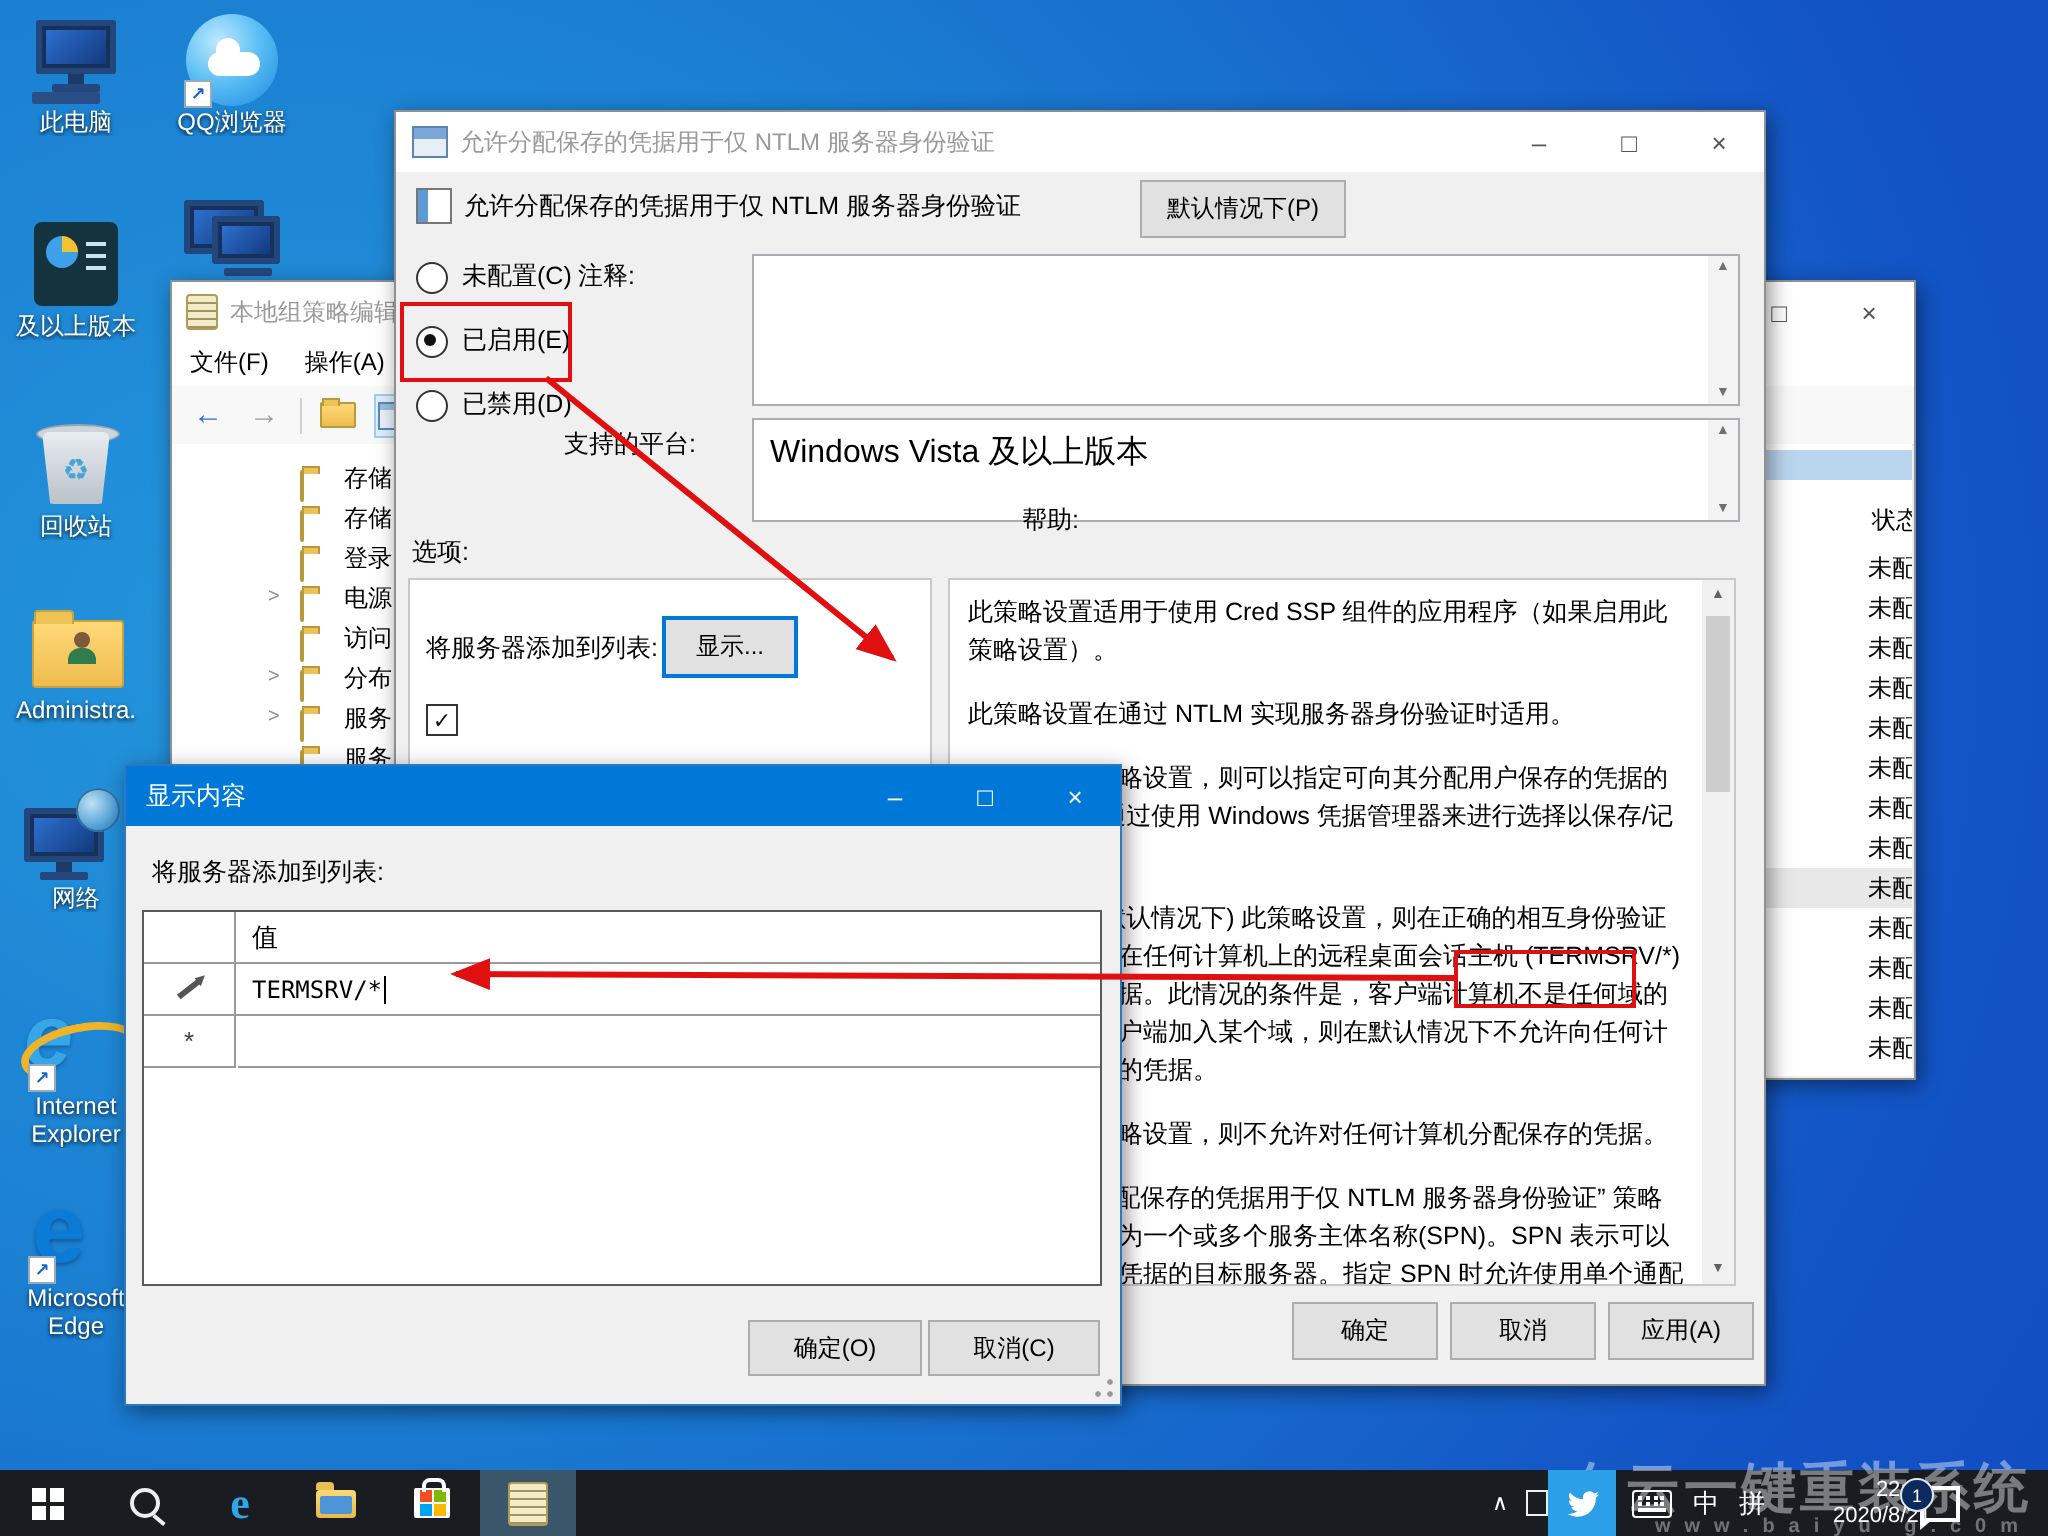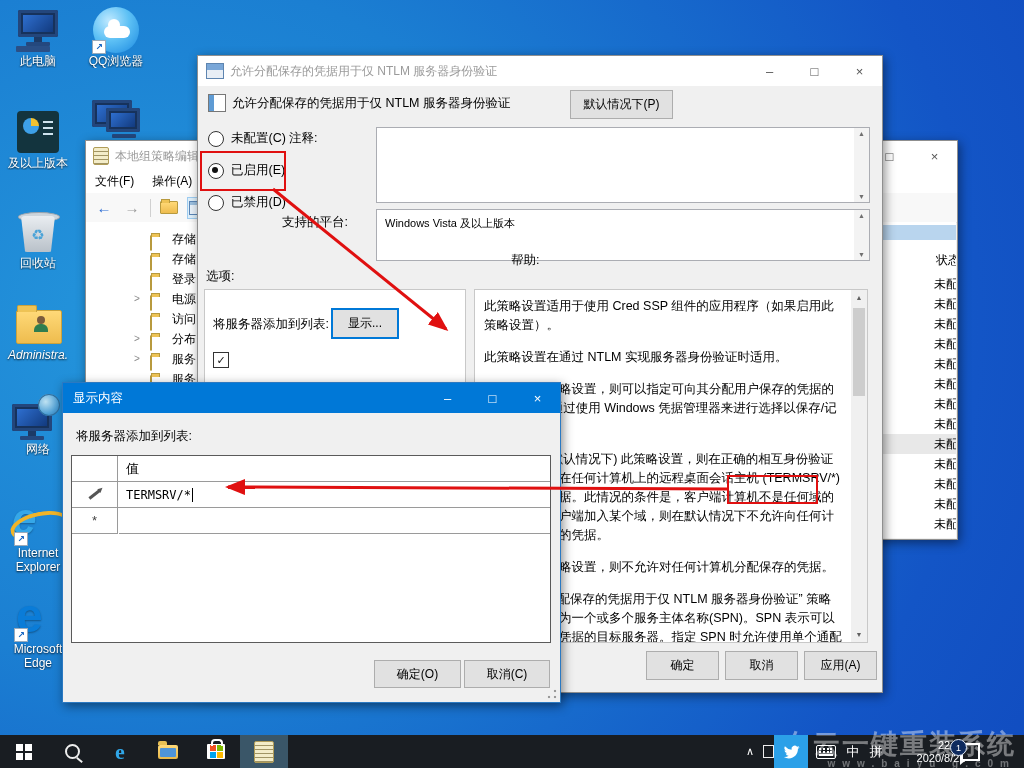--- a/index.html
+++ b/index.html
@@ -203,21 +203,21 @@
 
   <div class="dicon" style="left:4px;top:208px;">
     <div class="art">
       <span class="rb-rim"></span>
         <span class="rb-body"></span>
         <span class="rb-mark">♻</span>
     </div>
     <div class="lbl">回收站</div>
   </div>
 
-  <div class="dicon" style="left:4px;top:300px;font-style:italic;">
+  <div class="dicon" style="left:4px;top:300px;">
     <div class="art">
       <span class="folder-shape" style="left:12px;top:10px;"></span>
         <span class="person"></span>
     </div>
     <div class="lbl">Administra.</div>
   </div>
 
   <div class="dicon" style="left:4px;top:394px;">
     <div class="art">
       <span class="monitor" style="left:8px;top:10px;">
@@ -398,21 +398,21 @@
     <span class="abs" style="left:91px;top:74px;font-size:12.5px;">注释:</span>
     <div class="fieldbox" style="left:178px;top:71px;width:492px;height:74px;">
       <div class="sstrip">
         <span>▲</span>
         <span>▼</span>
       </div>
     </div>
 
     <span class="abs" style="left:84px;top:158px;font-size:12.5px;">支持的平台:</span>
     <div class="fieldbox" style="left:178px;top:153px;width:492px;height:50px;">
-      <span class="abs" style="left:8px;top:6px;font-size:11px;">Windows Vista 及以上版本</span>
+      <span class="abs" style="left:8px;top:6px;font-size:16px;">Windows Vista 及以上版本</span>
       <div class="sstrip">
         <span>▲</span>
         <span>▼</span>
       </div>
     </div>
 
     <span class="abs" style="left:8px;top:212px;font-size:12.5px;">选项:</span>
     <span class="abs" style="left:313px;top:196px;font-size:12.5px;">帮助:</span>
 
     <div class="panel" style="left:6px;top:233px;width:260px;height:352px;">

